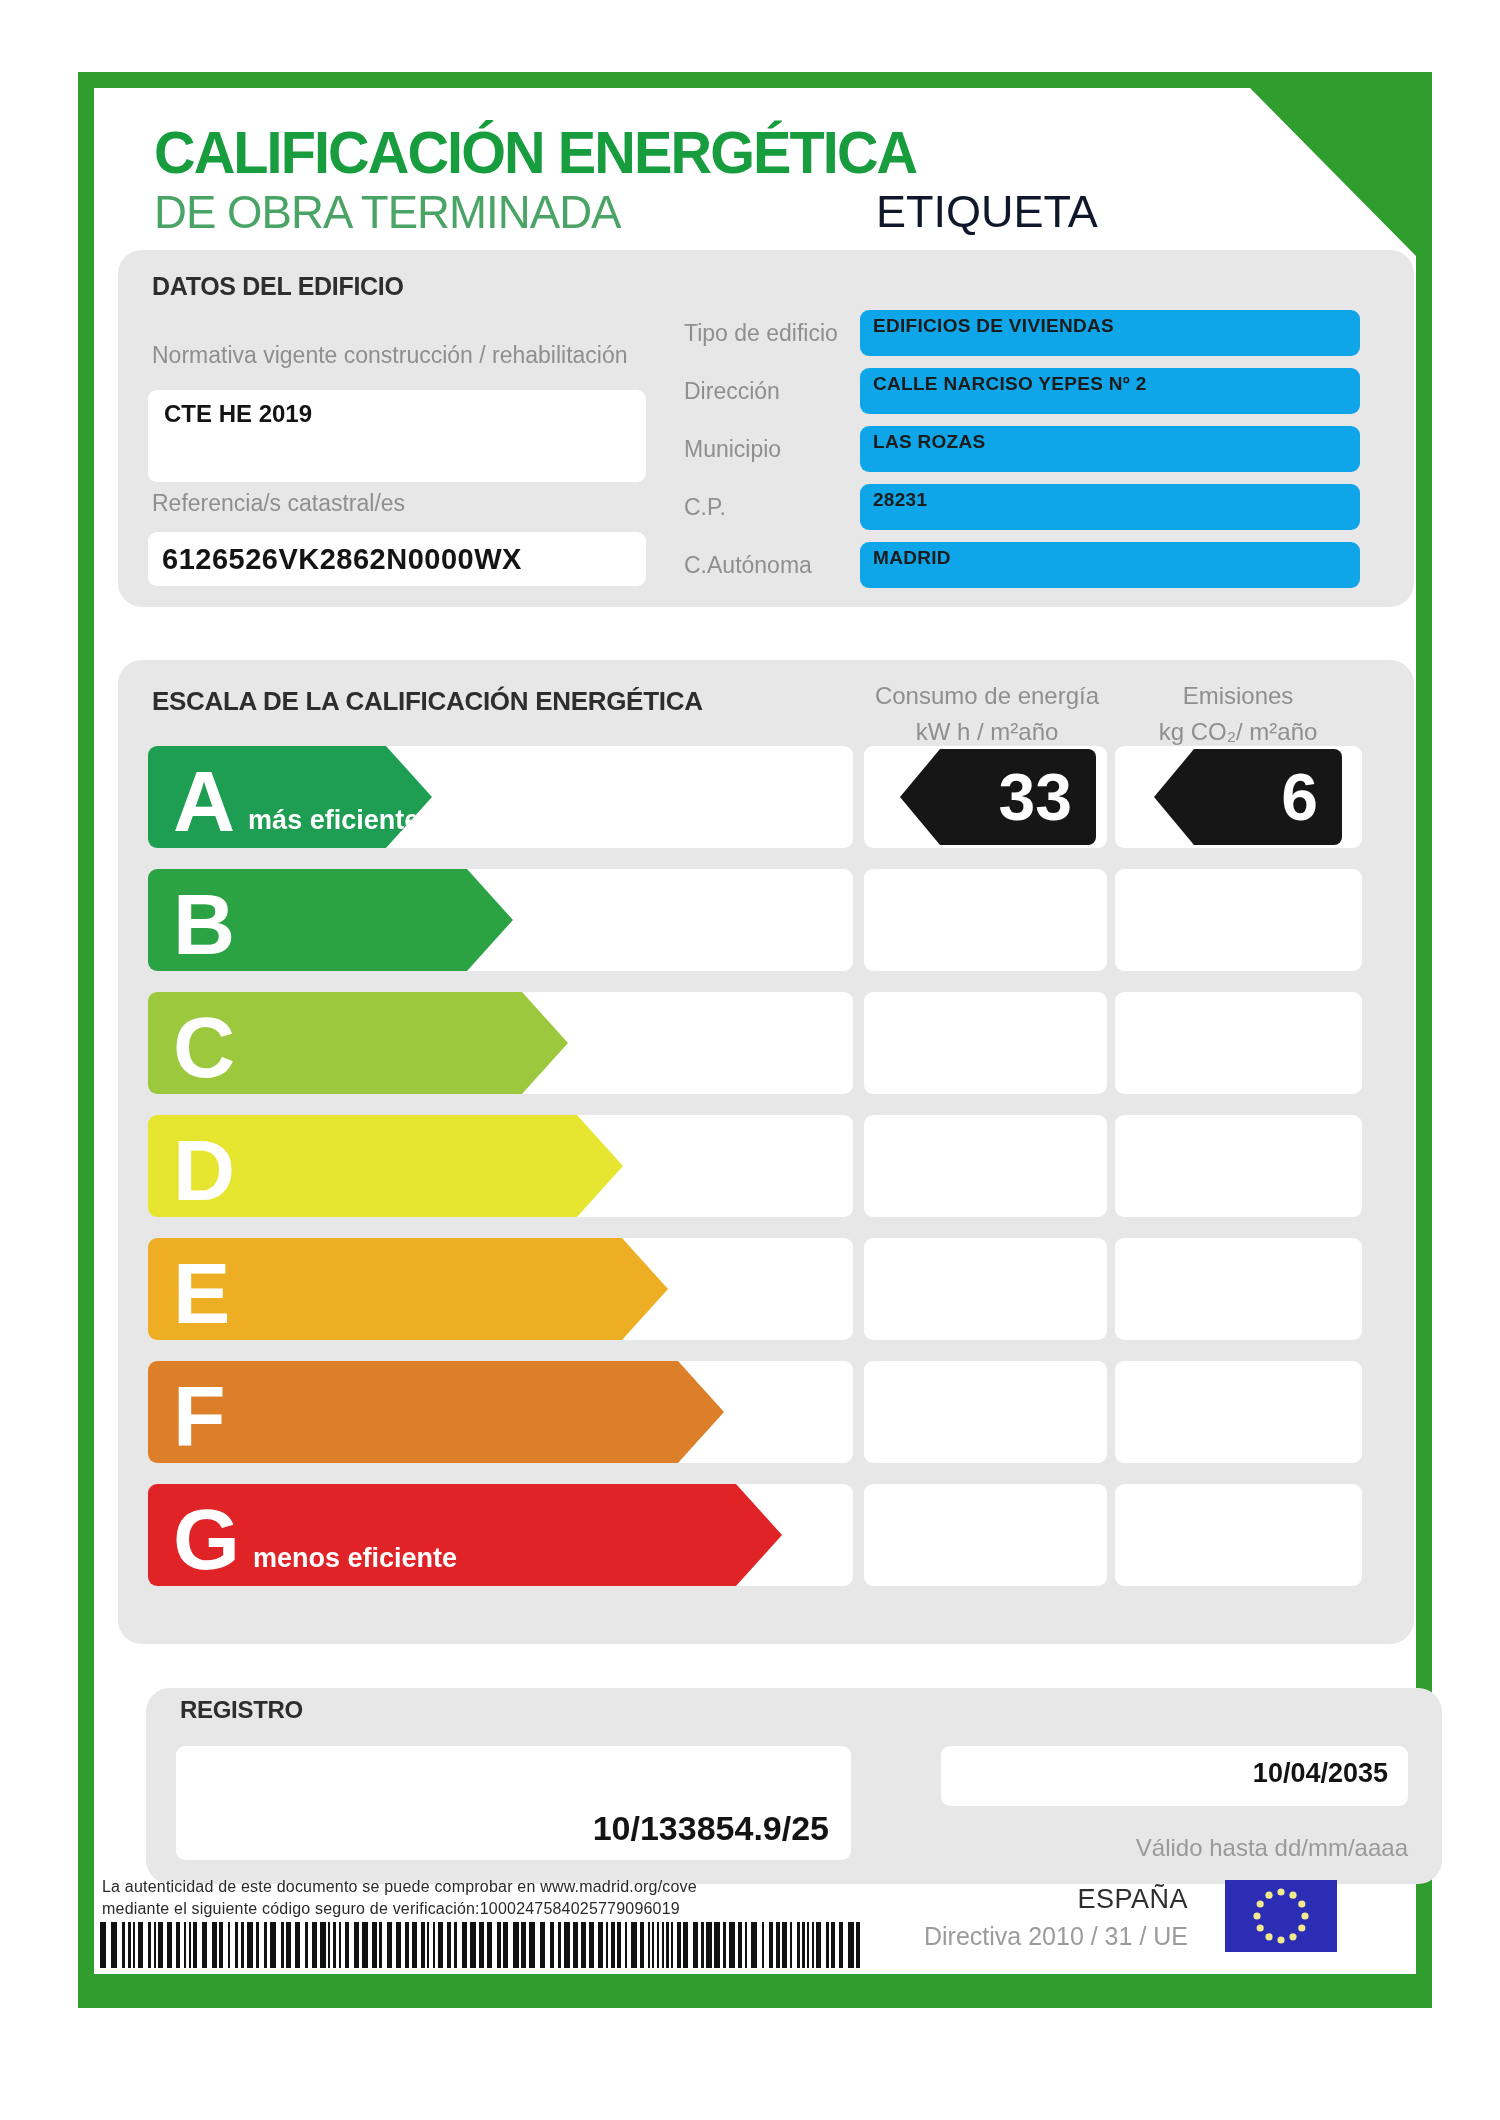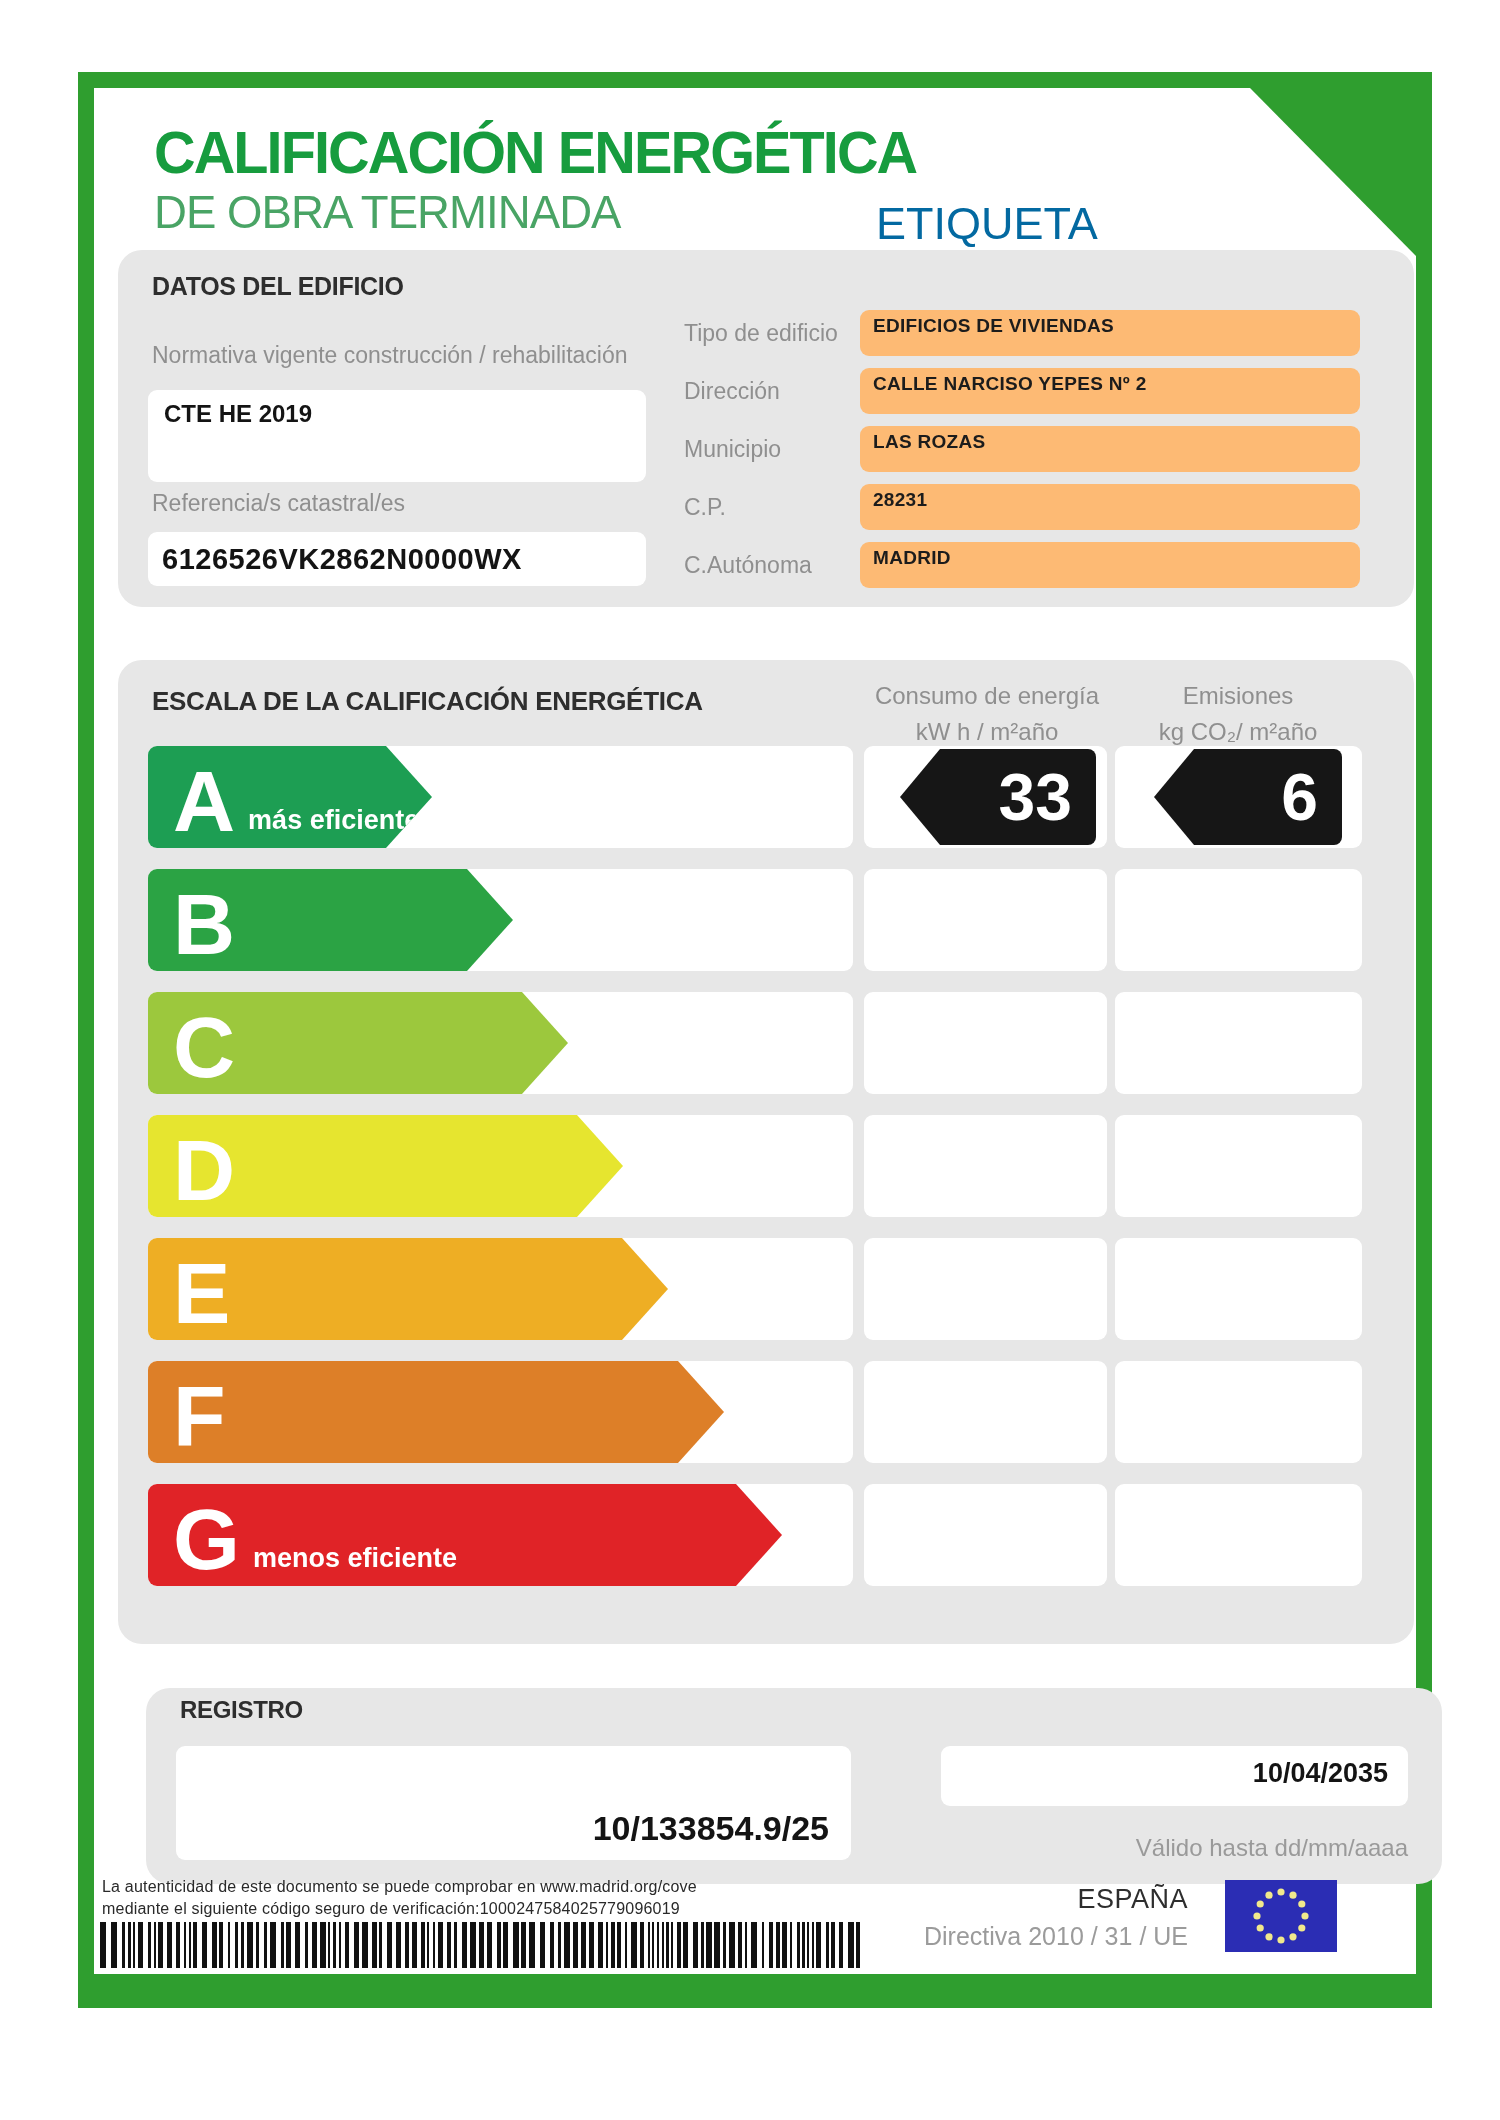--- a/index.html
+++ b/index.html
@@ -10,22 +10,22 @@
   .frame{position:absolute;left:78px;top:72px;width:1354px;height:1936px;box-sizing:border-box;
          border:16px solid #2f9e2f;border-bottom-width:34px;background:#ffffff;}
   .corner{position:absolute;left:1250px;top:88px;width:166px;height:168px;background:#2f9e2f;
           clip-path:polygon(0 0,100% 0,100% 100%);}
 
   
   .title1{position:absolute;left:154px;top:118px;font-size:60px;font-weight:bold;color:#179c3e;
           letter-spacing:-2px;white-space:nowrap;transform:scaleX(.96);transform-origin:left;}
   .title2{position:absolute;left:154px;top:184px;font-size:47px;font-weight:500;color:#49a465;
           letter-spacing:-1px;white-space:nowrap;transform:scaleX(.97);transform-origin:left;}
-  .etiqueta{position:absolute;left:876px;top:186px;font-size:45px;font-weight:500;color:#0369a1;
-            letter-spacing:0;white-space:nowrap;margin-top:12px;}
+  .etiqueta{position:absolute;left:876px;top:186px;font-size:45px;font-weight:500;color:#0f172a;
+            letter-spacing:0;white-space:nowrap;}
 
   .panel{position:absolute;left:118px;width:1296px;background:#e7e7e7;border-radius:24px;}
   .panel-datos{top:250px;height:357px;}
   .panel-escala{top:660px;height:984px;}
   .panel-registro{top:1688px;height:196px;margin-left:28px;}
 
   .sec-title{position:absolute;font-weight:bold;color:#2e2e2e;letter-spacing:-.3px;}
   .datos-title{left:34px;top:22px;font-size:25px;}
   .escala-title{left:34px;top:26px;font-size:26px;}
   .registro-title{left:34px;top:8px;font-size:24px;}
@@ -35,21 +35,21 @@
   .referencia-lbl{left:34px;top:240px;}
   .box{position:absolute;background:#ffffff;border-radius:9px;}
   .normativa-box{left:30px;top:140px;width:498px;height:92px;}
   .normativa-box span{position:absolute;left:16px;top:10px;font-size:24px;font-weight:bold;color:#141414;}
   .referencia-box{left:30px;top:282px;width:498px;height:54px;display:flex;align-items:center;}
   .referencia-box span{margin-left:14px;font-size:29px;font-weight:bold;color:#141414;letter-spacing:.5px;}
 
   .frow{position:absolute;left:0;height:46px;}
   .flabel{position:absolute;left:566px;width:172px;height:46px;line-height:46px;
           color:#8f8f8f;font-size:23px;white-space:nowrap;}
-  .fbox{position:absolute;left:742px;width:500px;height:46px;background:#fdba74;border-radius:9px;}
+  .fbox{position:absolute;left:742px;width:500px;height:46px;background:#0ea5e9;border-radius:9px;}
   .fval{position:absolute;left:13px;top:5px;font-size:19px;font-weight:600;color:#1c1c1c;letter-spacing:.3px;}
 
   
   .col-head{position:absolute;top:18px;width:260px;text-align:center;color:#8f8f8f;
             font-size:24px;line-height:36px;}
   .col-head.consumo{left:739px;}
   .col-head.emisiones{left:990px;}
 
   
   .srow{position:absolute;left:0;width:100%;height:102px;}

